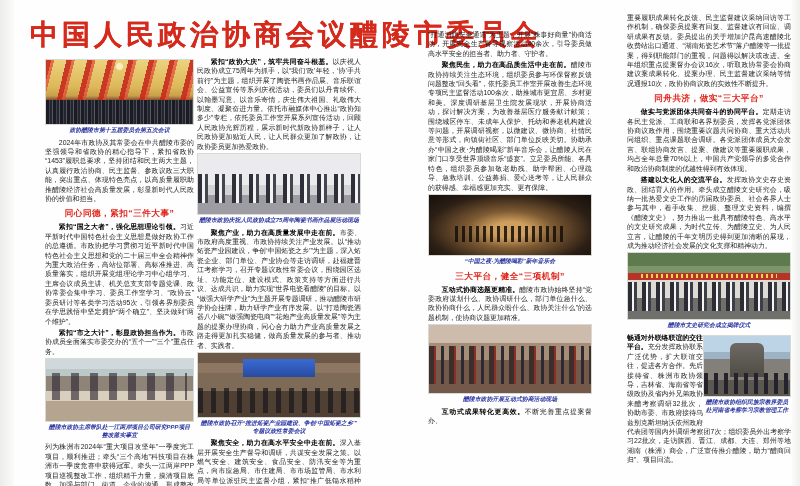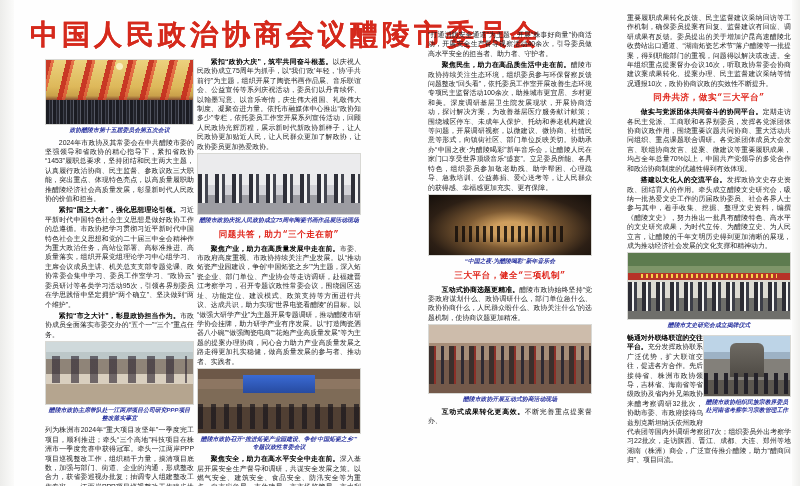--- a/index.html
+++ b/index.html
@@ -23,21 +23,21 @@
   .col-3{left:428px;top:30px;width:164px;height:456px;}
   .col-4{left:627px;top:13px;width:164px;height:473px;}
   p.body,div.body{
     margin:0 0 2px 0;font-size:6.9px;line-height:9.4px;color:#1d1d1f;
     text-align:justify;text-justify:inter-ideograph;
   }
   .indent{text-indent:2em;}
   .body b{font-weight:700;color:#000;}
   h3.hd{
     margin:5px 0 3px 0;font-size:8.6px;line-height:11px;color:#e0251b;
-    font-weight:700;text-align:center;letter-spacing:.5px;font-family:Liberation Mono, monospace;
+    font-weight:700;text-align:center;letter-spacing:.5px;
   }
   figure.fig{margin:2px 0 3px 0;padding:0;}
   figcaption.cap{
     margin:2px 1px 2px 1px;font-size:5.9px;line-height:7.6px;font-weight:700;
     color:#2b35a0;text-align:center;font-style:italic;
   }
   .ph{width:100%;position:relative;overflow:hidden;border:1px solid #d8d8d4;box-sizing:border-box;}
   
   .ph-conference{height:66px;background:
     radial-gradient(circle at 50% 10%, #f9eec0 0 3px, rgba(0,0,0,0) 4px),
@@ -88,36 +88,36 @@
 <div class="page-edge-r"></div>
 
 <h1 class="masthead">中国人民政治协商会议醴陵市委员会</h1>
 
 <section class="col col-1">
   <figure class="fig">
     <div class="ph ph-conference"></div>
     <figcaption class="cap">政协醴陵市第十五届委员会第五次会议</figcaption>
   </figure>
   <p class="body indent">2024年市政协及其常委会在中共醴陵市委的坚强领导和省政协的精心指导下，紧扣省政协“1453”履职总要求，坚持团结和民主两大主题，认真履行政治协商、民主监督、参政议政三大职能，突出重点、体现特色亮点，以高质量履职助推醴陵经济社会高质量发展，彰显新时代人民政协的价值和担当。</p>
+  <h3 class="hd">同心同德，紧扣“三件大事”</h3>
   <p class="body indent"><b>紧扣“国之大者”，强化思想理论引领。</b><span>习近平新时代中国特色社会主义思想是做好政协工作的总遵循。市政协把学习贯彻习近平新时代中国特色社会主义思想和党的二十届三中全会精神作为重大政治任务，高站位部署、高标准推进、高质量落实，组织开展党组理论学习中心组学习、主席会议成员主讲、机关总支支部专题党课、政协常委会集中学习、委员工作室学习、“政协云”委员研讨等各类学习活动95次，引领各界别委员在学思践悟中坚定拥护“两个确立”、坚决做到“两个维护”。</span></p>
   <p class="body indent"><b>紧扣“市之大计”，彰显政协担当作为。</b><span>市政协成员全面落实市委交办的“五个一”“三个”重点任务。</span></p>
   <figure class="fig">
     <div class="ph ph-table"></div>
     <figcaption class="cap">醴陵市政协主席带队赴一江两岸项目公司研究PPP项目整改落实事宜</figcaption>
   </figure>
   <p class="body">列为株洲市2024年“重大项目攻坚年”一季度完工项目，顺利推进；牵头“三个高地”科技项目在株洲市一季度竞赛中获得冠军。牵头一江两岸PPP项目巡视整改工作，组织精干力量，摸清项目底数，加强与部门、街道、企业的沟通，形成整改合力，获省委巡视办批复；抽调专人组建整改工作专班，一江两岸PPP项目巡视整改工作稳步推进。</p>
 </section>
 
 <section class="col col-2">
   <p class="body indent"><b>紧扣“政协大庆”，筑牢共同奋斗根基。</b><span>以庆祝人民政协成立75周年为抓手，以“我们‘政’年轻，‘协’手共前行”为主题，组织开展了陶瓷书画作品展、音乐联谊会、公益宣传等系列庆祝活动，委员们以丹青续怀、以翰墨写意、以音乐寄情，庆生伟大祖国、礼敬伟大制度、凝聚奋进力量。依托市融媒体中心推出“政协知多少”专栏，依托委员工作室开展系列宣传活动，回顾人民政协光辉历程，展示新时代新政协新样子，让人民政协更加贴近人民，让人民群众更加了解政协，让政协委员更加热爱政协。</span></p>
   <figure class="fig">
     <div class="ph ph-gallery"></div>
     <figcaption class="cap">醴陵市政协庆祝人民政协成立75周年陶瓷书画作品展活动现场</figcaption>
   </figure>
-  <h3 class="hd">同题共答，助力“三个走在前”</h3>
   <p class="body indent"><b>聚焦产业，助力在高质量发展中走在前。</b><span>市委、市政府高度重视、市政协持续关注产业发展。以“推动炻瓷产业园建设，争创‘中国炻瓷之乡’”为主题，深入炻瓷企业、部门单位、产业协会等走访调研，赴福建晋江考察学习，召开专题议政性常委会议，围绕园区选址、功能定位、建设模式、政策支持等方面进行共议、达成共识，助力实现“世界电瓷看醴陵”的目标。以“做强大研学产业”为主题开展专题调研，推动醴陵市研学协会挂牌，助力研学产业有序发展。以“打造陶瓷酒器八小碗”“做强陶瓷电商”“花炮产业高质量发展”等为主题的提案办理协商，同心合力助力产业高质量发展之路走得更加扎实稳健，做高质量发展的参与者、推动者、实践者。</span></p>
   <figure class="fig">
     <div class="ph ph-room"></div>
     <figcaption class="cap">醴陵市政协召开“推进炻瓷产业园建设、争创‘中国炻瓷之乡’”专题议政性常委会议</figcaption>
   </figure>
   <p class="body indent"><b>聚焦安全，助力在高水平安全中走在前。</b><span>深入基层开展安全生产督导和调研，共谋安全发展之策。以燃气安全、建筑安全、食品安全、防汛安全等为重点，向市应急局、市住建局、市市场监管局、市水利局等单位派驻民主监督小组，紧扣“推广低镉水稻种植，扛牢粮食安全责任”开展专题协商，以</span></p>
 
 </section>
 
 <section class="col col-3">

